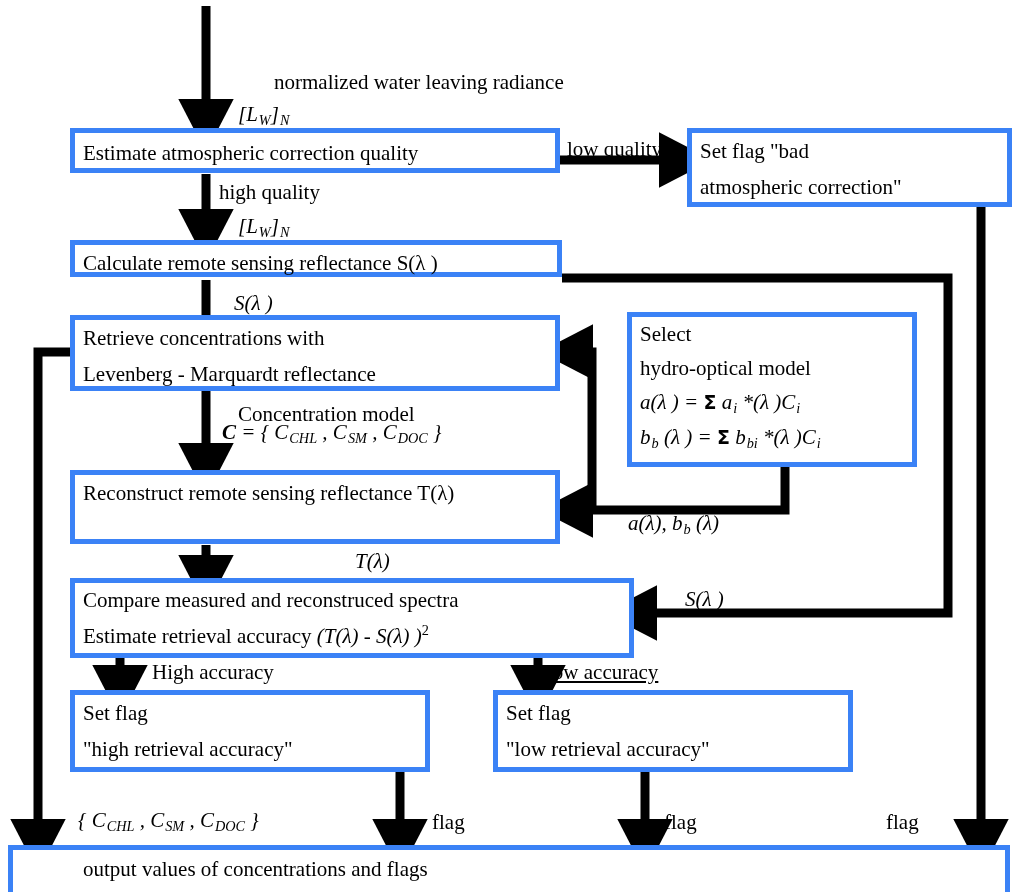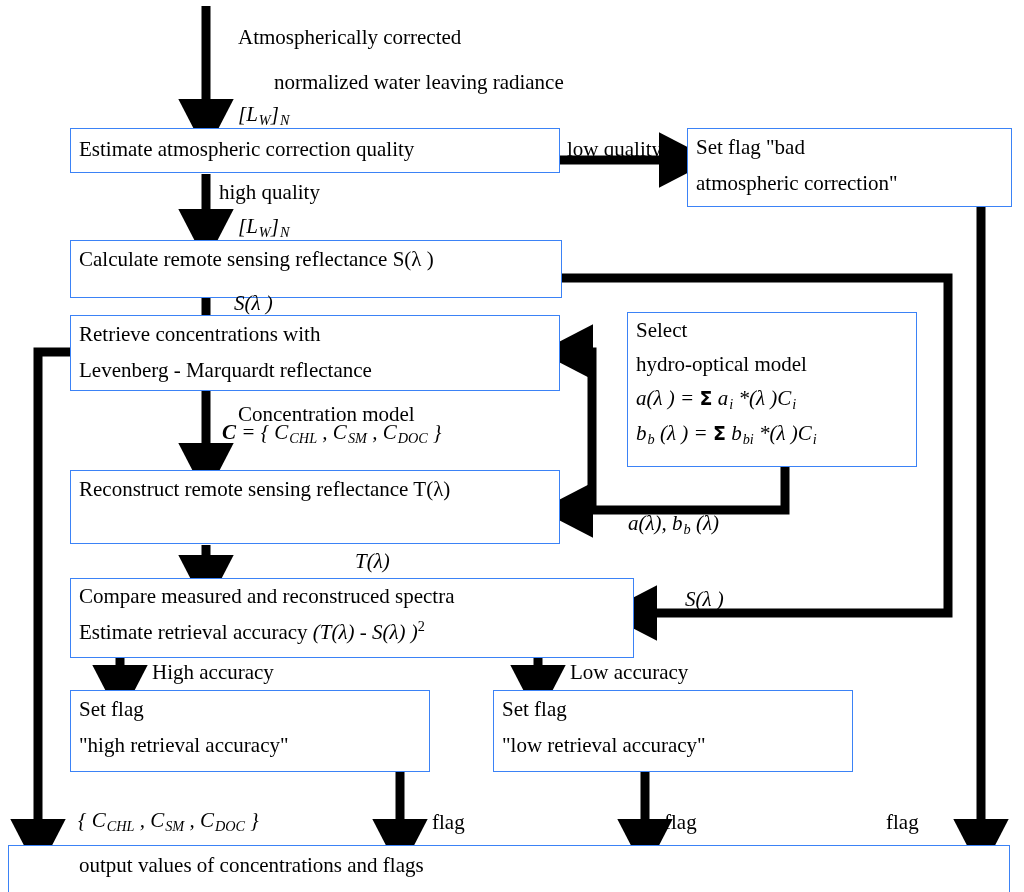--- a/index.html
+++ b/index.html
@@ -18,21 +18,21 @@
   }
   #wires {
     position: absolute;
     left: 0; top: 0;
     width: 1024px;
     height: 892px;
   }
   .node {
     position: absolute;
     box-sizing: border-box;
-    border: 1px solid #3b82f6;
+    border: 5px solid #3b82f6;
     background: #fff;
     z-index: 2;
   }
   .node .ln {
     position: absolute;
     left: 8px;
     white-space: nowrap;
     font-size: 21px;
     line-height: 1;
   }
@@ -105,21 +105,21 @@
 
   <div class="node" style="left:70px; top:128px; width:490px; height:45px;">
     <span class="ln" style="top:10px;">Estimate atmospheric correction quality</span>
   </div>
 
   <div class="node" style="left:687px; top:128px; width:325px; height:79px;">
     <span class="ln" style="top:8px;">Set flag "bad</span>
     <span class="ln" style="top:44px;"> atmospheric correction"</span>
   </div>
 
-  <div class="node" style="left:70px; top:240px; width:492px; height:58px;padding-left:31px;">
+  <div class="node" style="left:70px; top:240px; width:492px; height:37px;padding-left:31px;">
     <span class="ln" style="top:8px;">Calculate remote sensing reflectance S(λ )</span>
   </div>
 
   <div class="node" style="left:70px; top:315px; width:490px; height:76px;">
     <span class="ln" style="top:8px;">Retrieve concentrations with</span>
     <span class="ln" style="top:44px;">Levenberg - Marquardt reflectance</span>
   </div>
 
   <div class="node" style="left:627px; top:312px; width:290px; height:155px;">
     <span class="ln" style="top:7px;">Select</span>
@@ -150,21 +150,20 @@
 
   <div class="node" style="left:493px; top:690px; width:360px; height:82px;">
     <span class="ln" style="top:8px;">Set flag</span>
     <span class="ln" style="top:44px;">"low retrieval accuracy"</span>
   </div>
 
   <div class="node" style="left:8px; top:845px; width:1002px; height:54px;">
     <span class="ln" style="top:9px; left:70px;">output values of concentrations and flags</span>
   </div>
 
-  <span class="lbl" style="left:238px; top:27px;">Atmospherically corrected</span>
 
   <span class="lbl" style="left:238px; top:72px;margin-left:36px;">normalized water leaving radiance</span>
 
   <span class="lbl it" style="left:238px; top:104px;">
     <span>[L</span><sub>W</sub><span>]</span><sub>N</sub>
   </span>
 
   <span class="lbl" style="left:567px; top:139px;">low quality</span>
 
   <span class="lbl" style="left:219px; top:182px;">high quality</span>
@@ -184,21 +183,21 @@
   <span class="lbl it" style="left:628px; top:513px;">
     <span>a(λ), b</span><sub>b</sub><span> (λ)</span>
   </span>
 
   <span class="lbl it" style="left:355px; top:551px;">T(λ)</span>
 
   <span class="lbl it" style="left:685px; top:589px;">S(λ )</span>
 
   <span class="lbl" style="left:152px; top:662px;">High accuracy</span>
 
-  <span class="lbl" style="left:570px; top:662px;">Low accuracy</span>
+  <span class="lbl" style="left:540px; top:662px;text-decoration:underline;">Low accuracy</span>
 
   <span class="lbl it" style="left:78px; top:810px;">
     <span>{ C</span><sub>CHL</sub><span> , C</span><sub>SM</sub><span> , C</span><sub>DOC</sub><span> }</span>
   </span>
 
   <span class="lbl" style="left:432px; top:812px;">flag</span>
 
   <span class="lbl" style="left:664px; top:812px;">flag</span>
 
   <span class="lbl" style="left:886px; top:812px;">flag</span>

